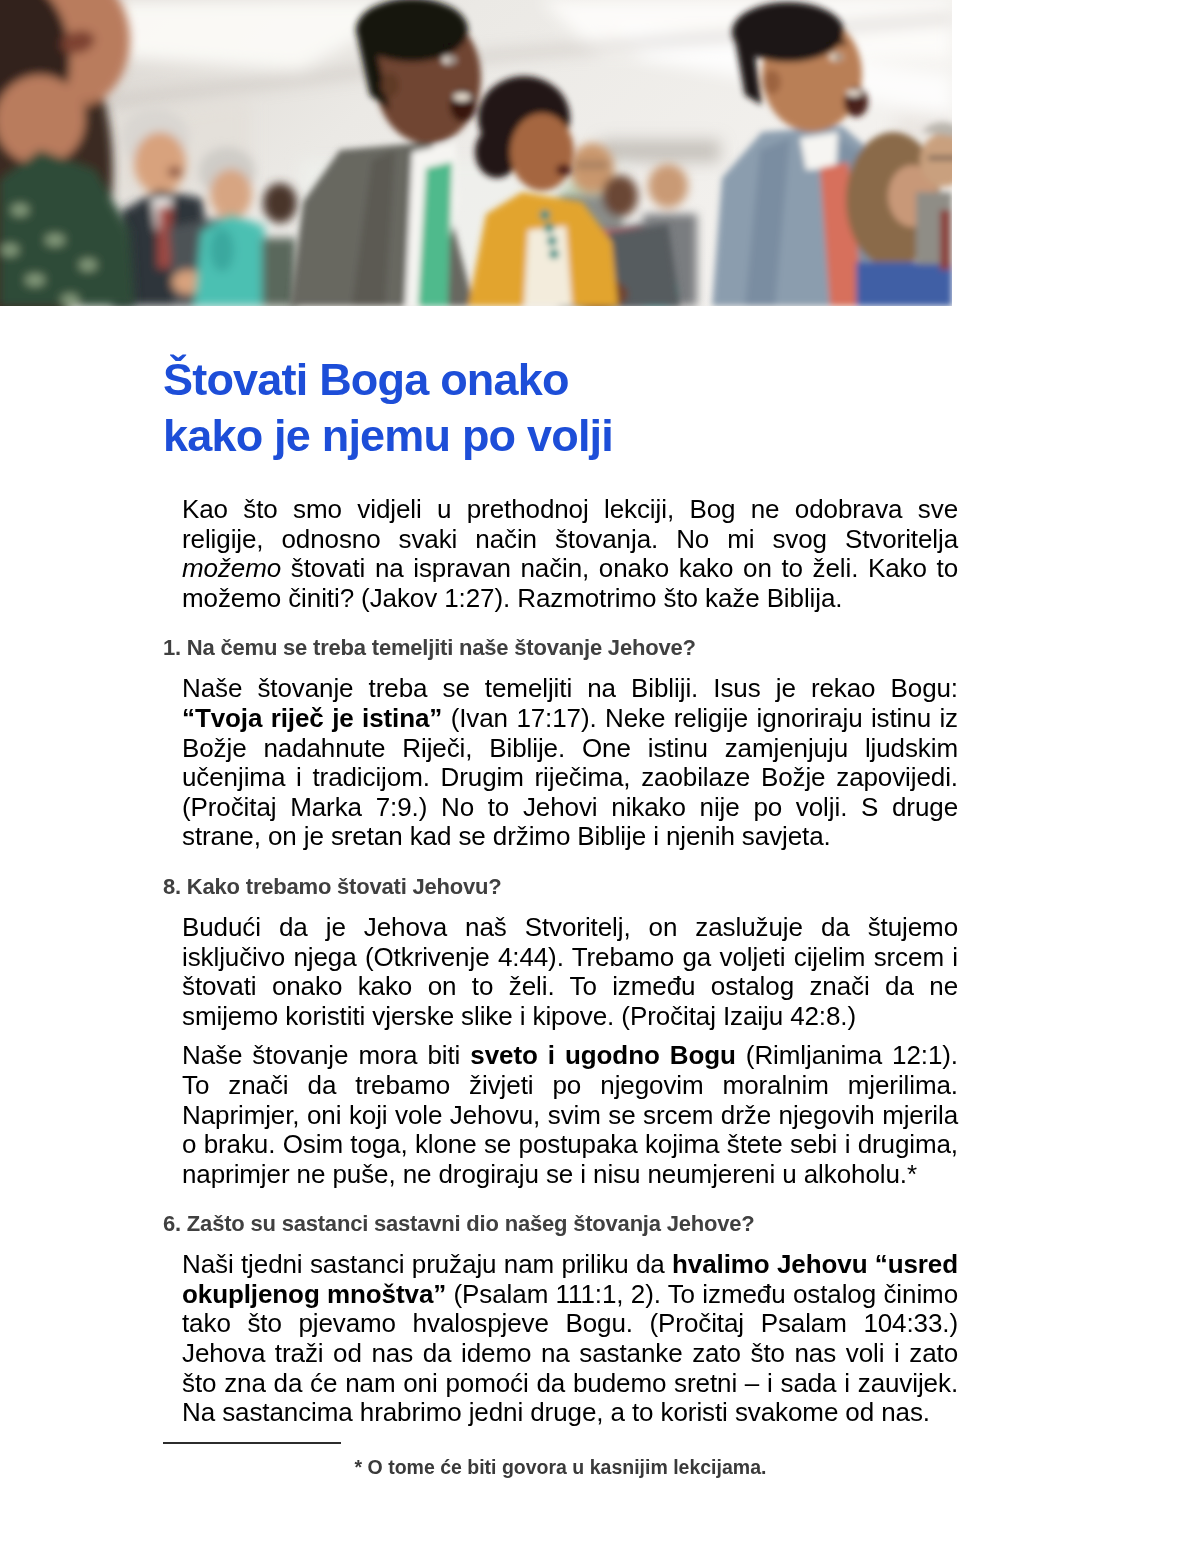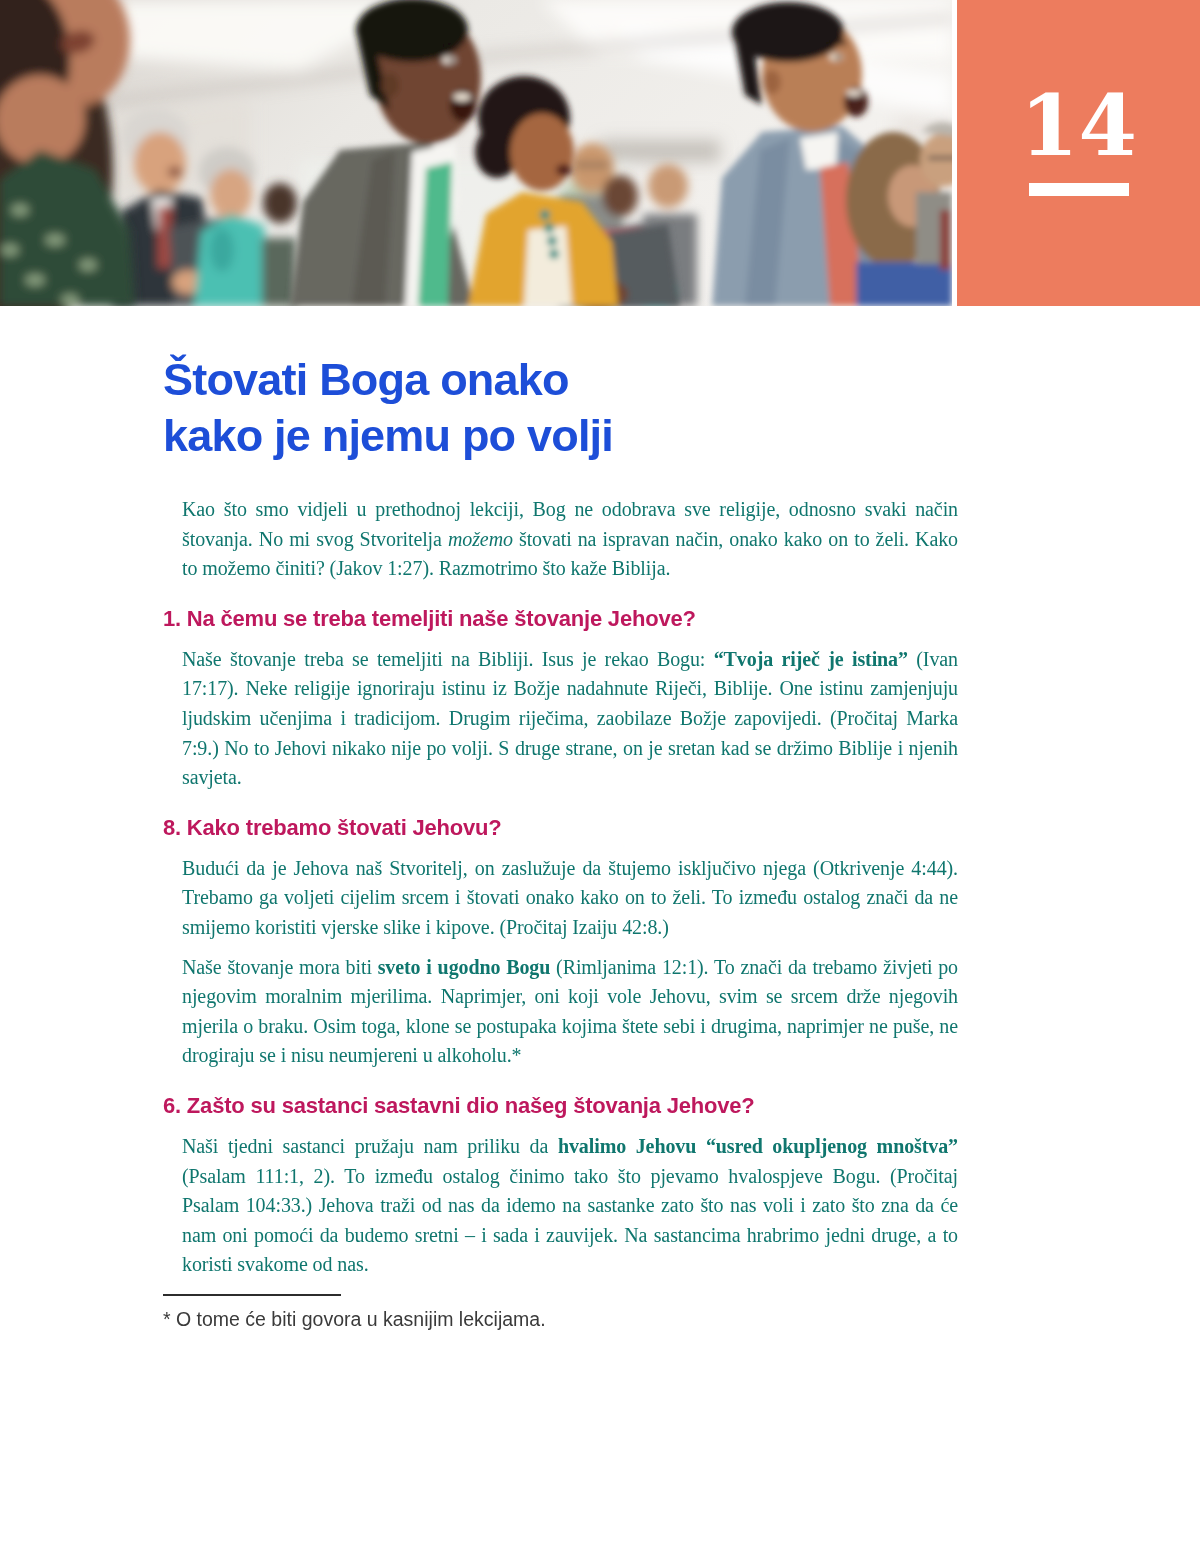--- a/index.html
+++ b/index.html
@@ -22,34 +22,34 @@
 
   
   .content{margin-left:163px;width:795px;}
   .title{
     margin:46px 0 0 0;font-size:45px;line-height:56px;font-weight:700;
     color:#1d4ed8;letter-spacing:-0.8px;
   }
   .title .title-line{display:block;}
   .para{
     margin:0 0 10px 0;padding-left:19px;
-    font-size:20px;line-height:29.6px;color:#0f766e;
-    text-align:justify;letter-spacing:-0.1px;font-family:Liberation Serif, serif;
+    font-size:26px;line-height:29.6px;color:#000000;
+    text-align:justify;letter-spacing:-0.1px;
   }
   .intro{margin-top:31px;}
   .sec-heading{
     margin:21px 0 12px 0;font-size:22px;line-height:28px;font-weight:700;
-    color:#be185d;letter-spacing:-0.2px;
+    color:#404040;letter-spacing:-0.2px;
   }
   .run-bold{font-weight:700;}
   .run-italic{font-style:italic;}
 
   .footnote-area{margin-top:14px;}
   .footnote-rule{width:178px;height:2px;background:#2c2c2c;}
-  .footnote{margin:10px 0 0 0;font-size:19.5px;line-height:26px;color:#3a3a3a;text-align:left;}
+  .footnote{margin:10px 0 0 0;font-size:19.5px;line-height:26px;color:#3a3a3a;text-align:center;font-weight:bold;}
 </style>
 </head>
 <body>
 
 <div class="page">
 
   <header class="header">
     <div class="photo">
       
       <svg width="952" height="306" viewBox="0 0 952 306" preserveAspectRatio="none">
@@ -184,24 +184,20 @@
           <ellipse cx="20" cy="210" rx="9" ry="6" fill="#9db390" opacity="0.8"></ellipse>
           <ellipse cx="55" cy="240" rx="10" ry="6" fill="#9db390" opacity="0.8"></ellipse>
           <ellipse cx="88" cy="265" rx="9" ry="6" fill="#9db390" opacity="0.8"></ellipse>
           <ellipse cx="35" cy="280" rx="10" ry="6" fill="#9db390" opacity="0.8"></ellipse>
           <ellipse cx="70" cy="300" rx="9" ry="6" fill="#9db390" opacity="0.8"></ellipse>
           <ellipse cx="10" cy="250" rx="9" ry="6" fill="#9db390" opacity="0.8"></ellipse>
         </g>
       </svg>
     </div>
 
-    <div class="badge">
-      <div class="badge-number">14</div>
-      <div class="badge-bar"></div>
-    </div>
   </header>
 
   <main class="content">
     <h1 class="title">
       <span class="title-line">Štovati Boga onako</span>
       <span class="title-line">kako je njemu po volji</span>
     </h1>
 
     <p class="para intro"><span>Kao što smo vidjeli u prethodnoj lekciji, Bog ne odobrava sve religije, odnosno svaki način štovanja. No mi svog Stvoritelja </span><span class="run-italic">možemo</span><span> štovati na ispravan način, onako kako on to želi. Kako to možemo činiti? (Jakov 1:27). Razmotrimo što kaže Biblija.</span></p>
 

